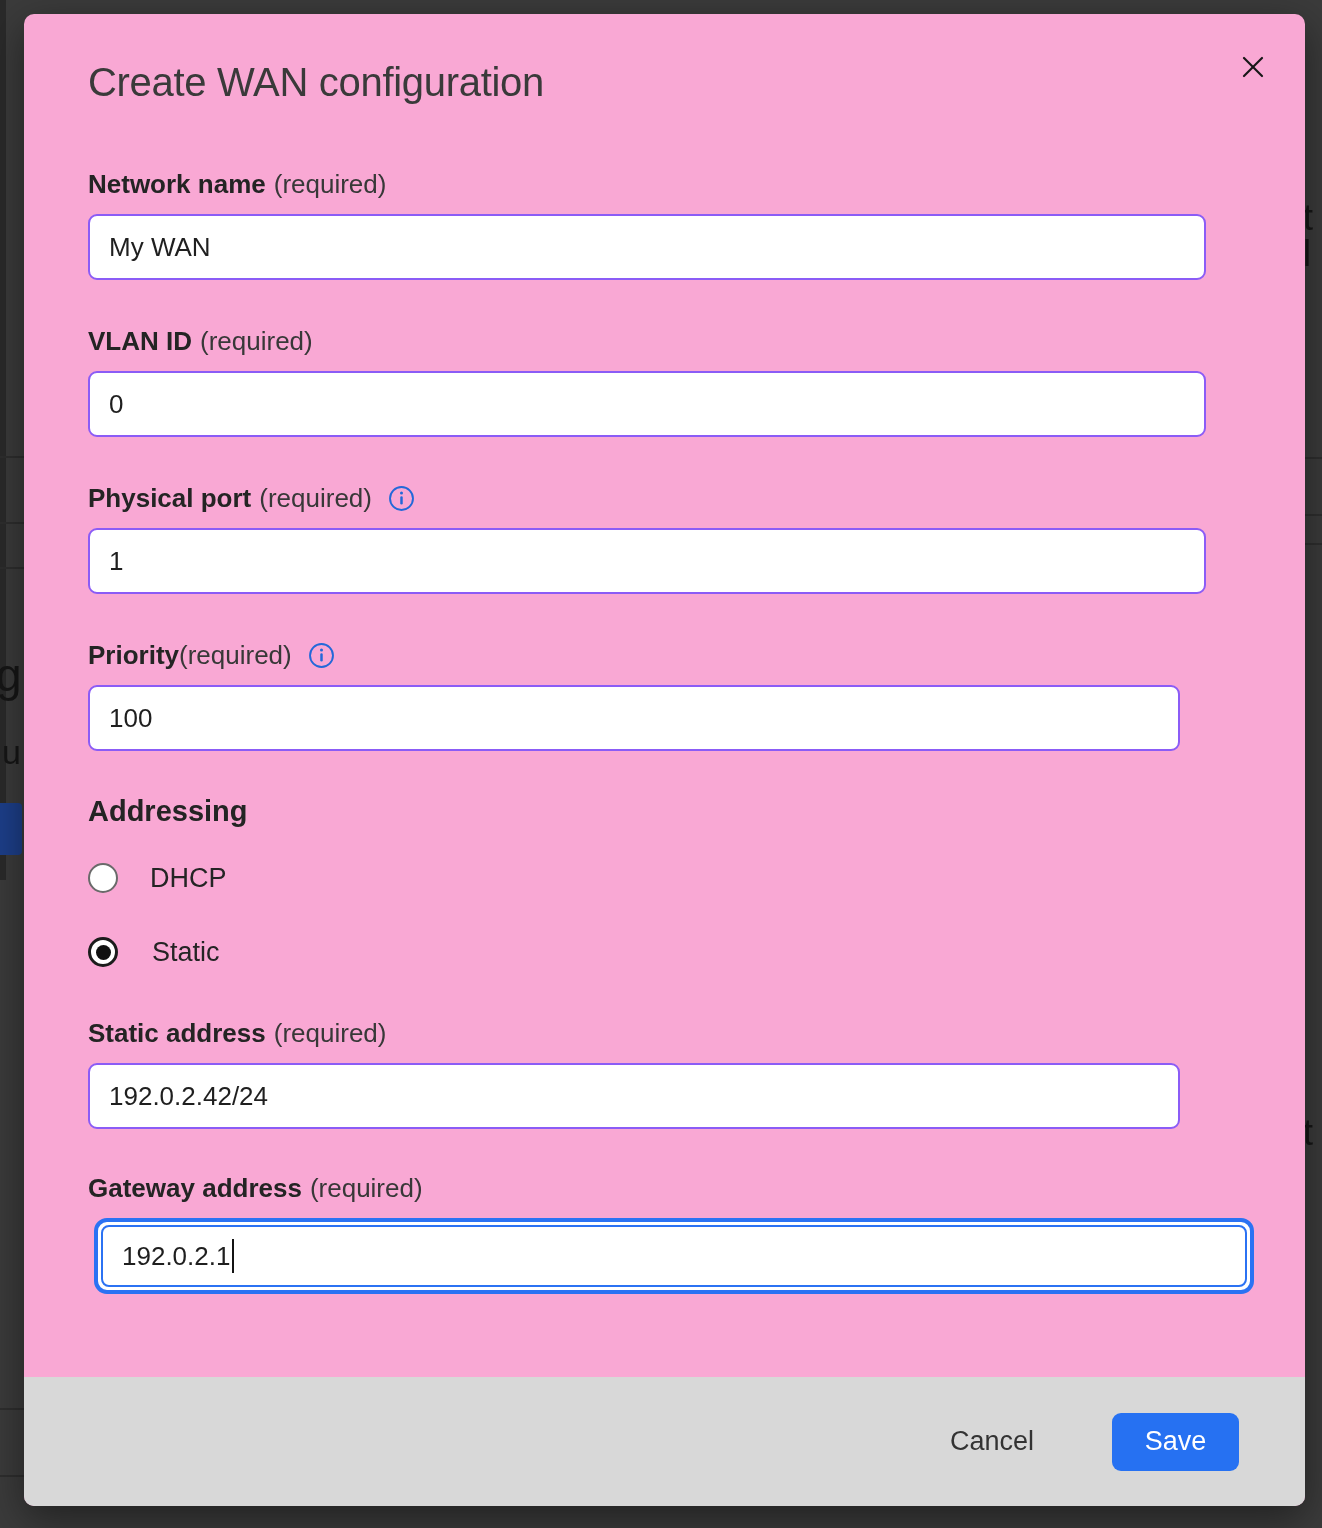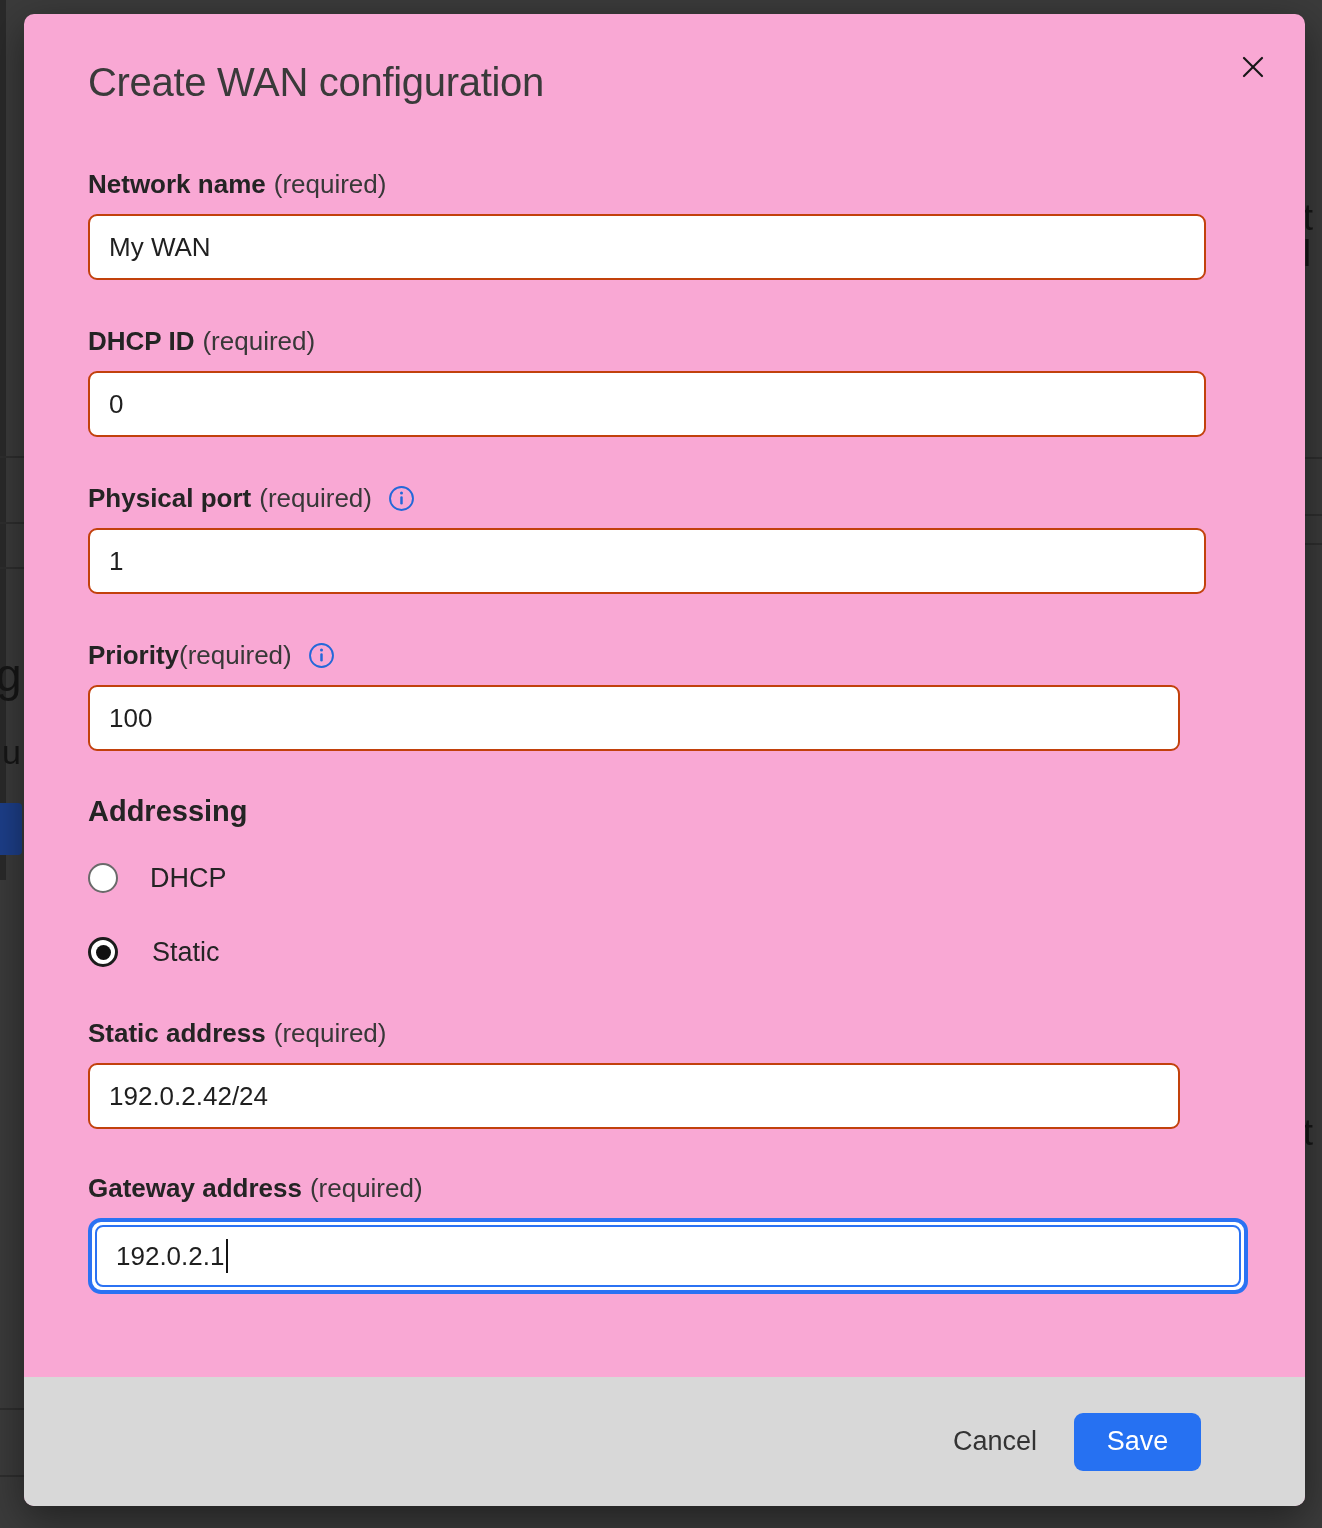--- a/index.html
+++ b/index.html
@@ -46,32 +46,32 @@
   .field { }
   .f1 { margin-top:62px; } .f2,.f3,.f4 { margin-top:45px; }
   .f5 { margin-top:48px; } .f6 { margin-top:43px; }
   .label-row { display:flex; align-items:center; height:32px; margin-bottom:14px; }
   .lbl { font-size:26px; font-weight:700; color:#242424; }
   .req { font-size:26px; font-weight:400; color:#383838; margin-left:8px; }
   .req.no-gap { margin-left:0; }
   .info { margin-left:16px; display:inline-flex; cursor:pointer; background:none; border:none; padding:0; }
 
   input.txt, .txt-div {
-    display:block; height:66px; border:2px solid #c2410c; border-radius:9px;
+    display:block; height:66px; border:2px solid #8b5cf6; border-radius:9px;
     font-family:inherit; font-size:26px; color:#1f1f1f; padding:0 0 0 19px;
     background:#fff; outline:none;
   }
   input.txt { line-height:62px; }
   .w-narrow { width:1118px; }
   .w-wide { width:1092px; }
 
   
   .focus-wrap {
     margin-top:12px; width:1160px; border:4px solid #2B72F3; border-radius:13px;
-    padding:3px; background:#fff;
+    padding:3px; background:#fff;margin-left:6px;
   }
   .txt-div { border:2px solid #2B72F3; border-radius:8px; width:100%; height:62px;
     display:flex; align-items:center; }
   .caret { display:inline-block; width:2px; height:34px; background:#141414; margin-left:2px; }
 
   
   .section-h { margin-top:42px; font-size:29px; font-weight:700; color:#242424; line-height:36px; }
   .radio-row { display:flex; align-items:center; height:34px; cursor:pointer; }
   .radio-row.dhcp { margin-top:32px; }
   .radio-row.static { margin-top:40px; }
@@ -79,21 +79,21 @@
     display:inline-flex; align-items:center; justify-content:center; flex:0 0 auto; }
   .radio.checked { border:3px solid #1C1C1C; }
   .radio.checked::after { content:""; width:15px; height:15px; border-radius:50%; background:#101010; }
   .radio-label { margin-left:32px; font-size:27px; color:#242424; }
   .radio-label.bold { font-weight:400; margin-left:34px; }
 
   
   .footer {
     position:absolute; left:0; right:0; bottom:0; height:129px; background:#D8D8D8;
     border-radius:0 0 10px 10px; display:flex; align-items:center; justify-content:flex-end;
-    padding-right:104px; gap:37px;
+    padding-right:66px; gap:78px;
   }
   .btn-cancel { background:none; border:none; font-family:inherit; font-size:27px; color:#333; cursor:pointer; }
   .btn-save { width:127px; height:58px; background:#2671F2; color:#fff; border:none; border-radius:9px;
     font-family:inherit; font-size:27px; cursor:pointer; }
 </style>
 </head>
 <body>
 
 <div class="backdrop">
   <div class="edge-band"></div>
@@ -129,21 +129,21 @@
     <div class="field f1">
       <div class="label-row">
         <span class="lbl">Network name</span>
         <span class="req">(required)</span>
       </div>
       <input class="txt w-narrow" type="text" value="My WAN" style="">
     </div>
 
     <div class="field f2">
       <div class="label-row">
-        <span class="lbl">DHCP ID</span>
+        <span class="lbl">VLAN ID</span>
         <span class="req">(required)</span>
       </div>
       <input class="txt w-narrow" type="text" value="0" style="">
     </div>
 
     <div class="field f3">
       <div class="label-row">
         <span class="lbl">Physical port</span>
         <span class="req">(required)</span>
         <button class="info">

